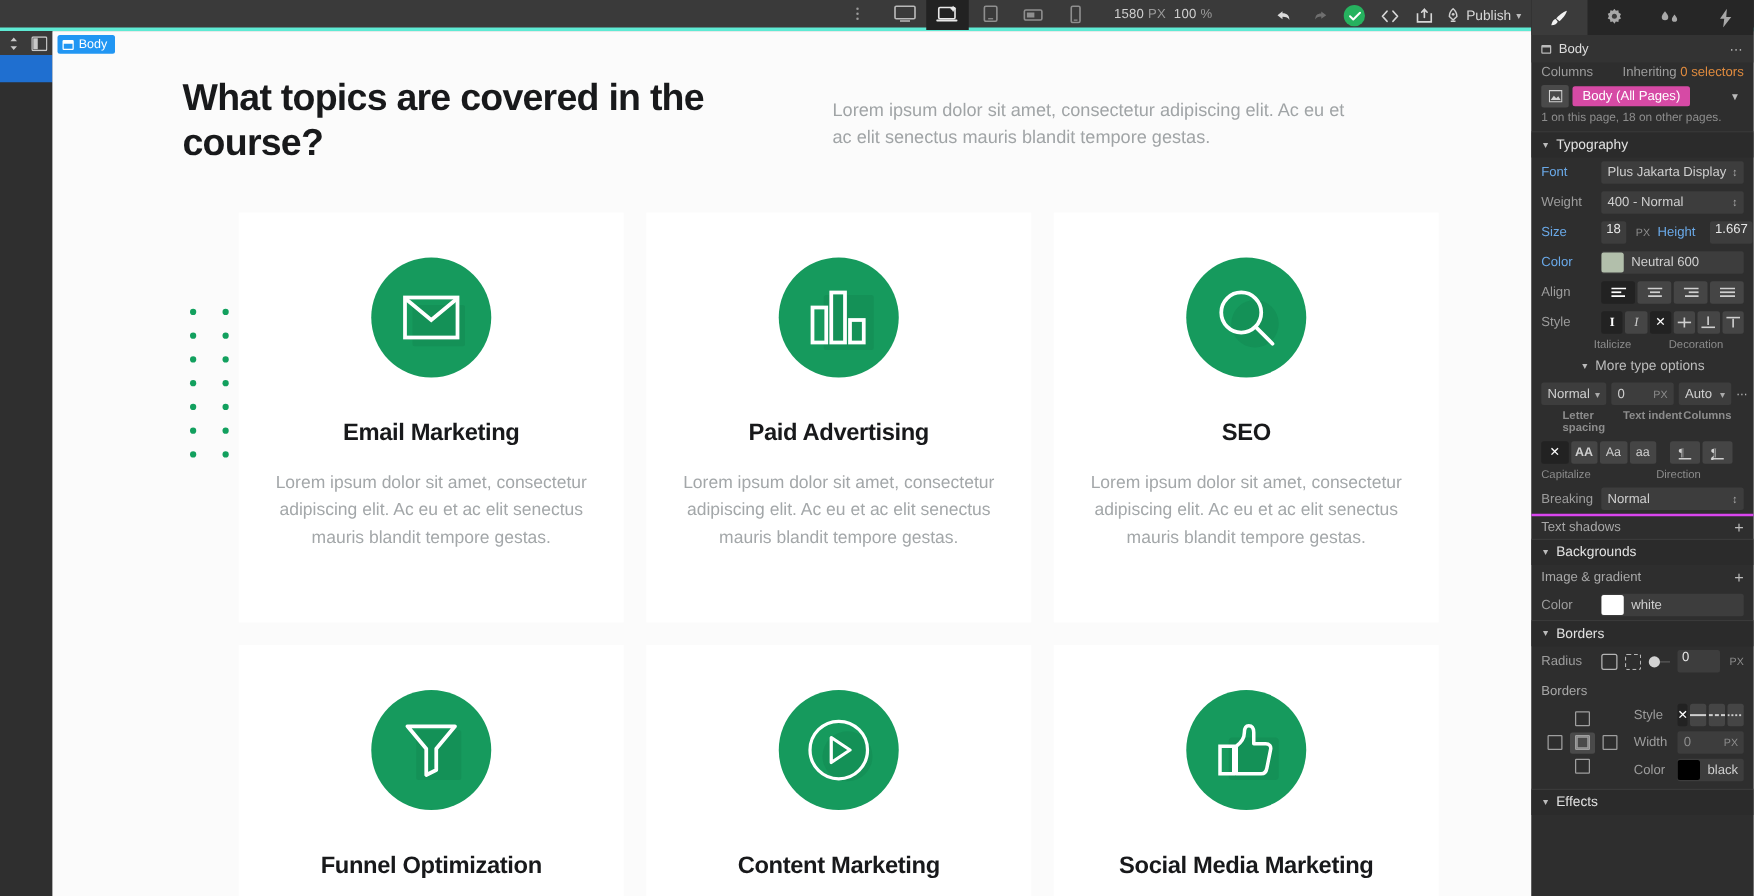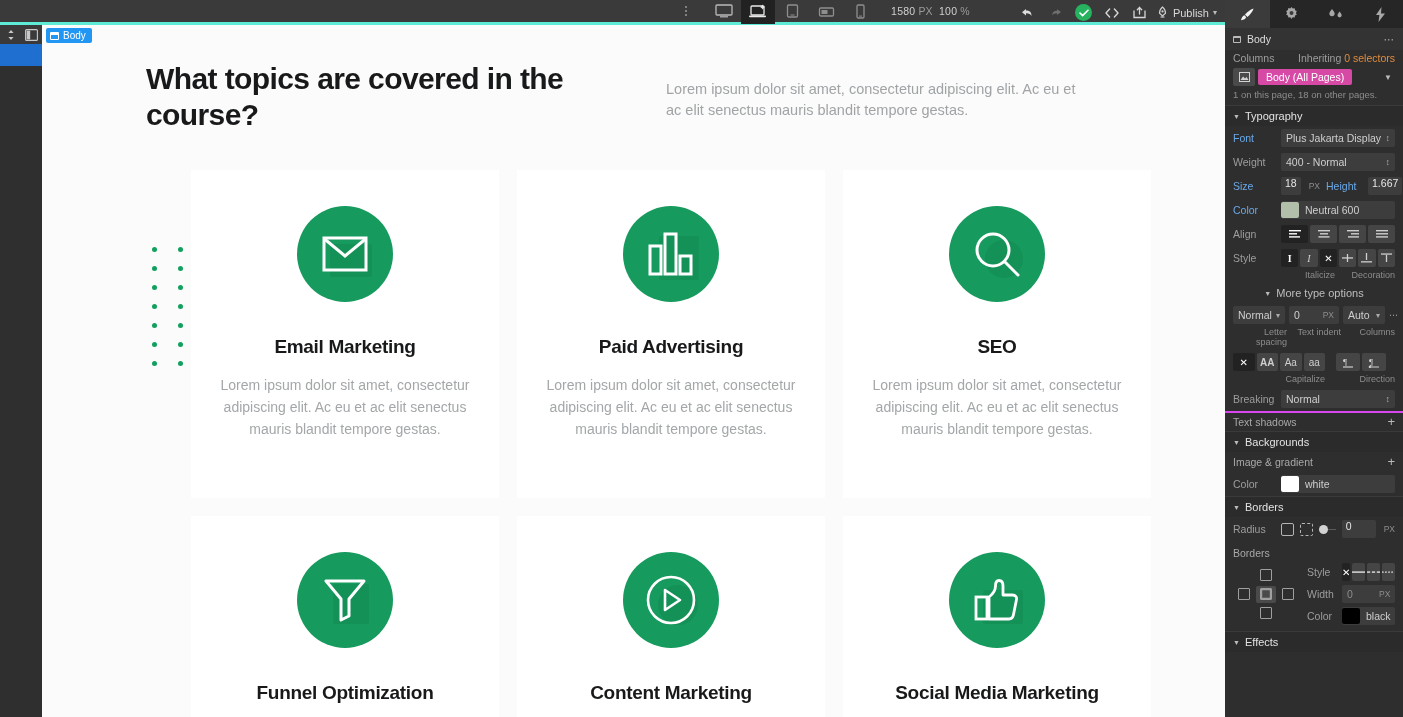--- a/index.html
+++ b/index.html
@@ -113,21 +113,21 @@
   .field.stepper::after { content: "\2195"; margin-left: auto; color: #aaa; font-size: 9px; }
   .field.caretend::after { content: "\25BE"; margin-left: auto; color: #aaa; font-size: 8px; }
   .num { width: 40px; background: #3d3d3d; border-radius: 2px; height: 18px; display: flex;
          align-items: flex-start; padding: 0 4px; color: #e6e6e6; font-size: 10.5px; }
   .unitxt { color: #8d8d8d; font-size: 8.5px; margin-left: 2px; }
   .seg { display: flex; gap: 2px; flex: 1; }
   .segbtn { flex: 1; height: 18px; background: #454545; border-radius: 2px; display: flex;
             align-items: center; justify-content: center; color: #cfcfcf; font-size: 10px; }
   .segbtn.on { background: #222; color: #fff; }
   .capt { display: flex; padding: 0 8px 3px 50px; color: #8d8d8d; font-size: 9px; }
-  .capt span { flex: 1; text-align: right; }
+  .capt span { flex: 1; text-align: left; }
   .swatch { width: 18px; height: 16px; border-radius: 2px; flex: 0 0 18px; }
   .colorfield { flex: 1; background: #3d3d3d; border-radius: 2px; height: 18px; display: flex;
                 align-items: center; gap: 6px; padding: 0 0 0 0; overflow: hidden; }
   .colorfield span { color: #cfcfcf; font-size: 10.5px; }
   .plus { margin-left: auto; color: #bbb; font-size: 13px; line-height: 10px; }
   .slider { flex: 1; height: 18px; display: flex; align-items: center; gap: 0; }
   .slider .track { flex: 1; height: 1px; background: #5a5a5a; }
   .slider .knob { width: 9px; height: 9px; border-radius: 50%; background: #d2d2d2; }
   .bsq { width: 13px; height: 13px; border: 1.5px solid #b5b5b5; border-radius: 2px; }
   .bsq.dash { border-style: dashed; }
@@ -535,21 +535,21 @@
 
         <div class="rowp" style="padding-left:8px;gap:4px;">
           <span class="field caretend" style="flex:0 0 52px;">Normal</span>
           <span class="field" style="flex:0 0 50px;">
             <span>0</span>
             <span class="unitxt" style="margin-left:auto;">PX</span>
           </span>
           <span class="field caretend" style="flex:0 0 42px;">Auto</span>
           <span style="color:#bbb;letter-spacing:1px;font-size:9px;">⋯</span>
         </div>
-        <div class="capt" style="padding-left:8px;">
+        <div class="capt" style="padding-left:25px;font-weight:bold;">
           <span>Letter spacing</span>
           <span>Text indent</span>
           <span>Columns</span>
         </div>
 
         <div class="rowp" style="padding-left:8px;gap:3px;">
           <span class="seg" style="flex:0 0 92px;">
             <span class="segbtn on">✕</span>
             <span class="segbtn" style="font-weight:700;">AA</span>
             <span class="segbtn">Aa</span>

